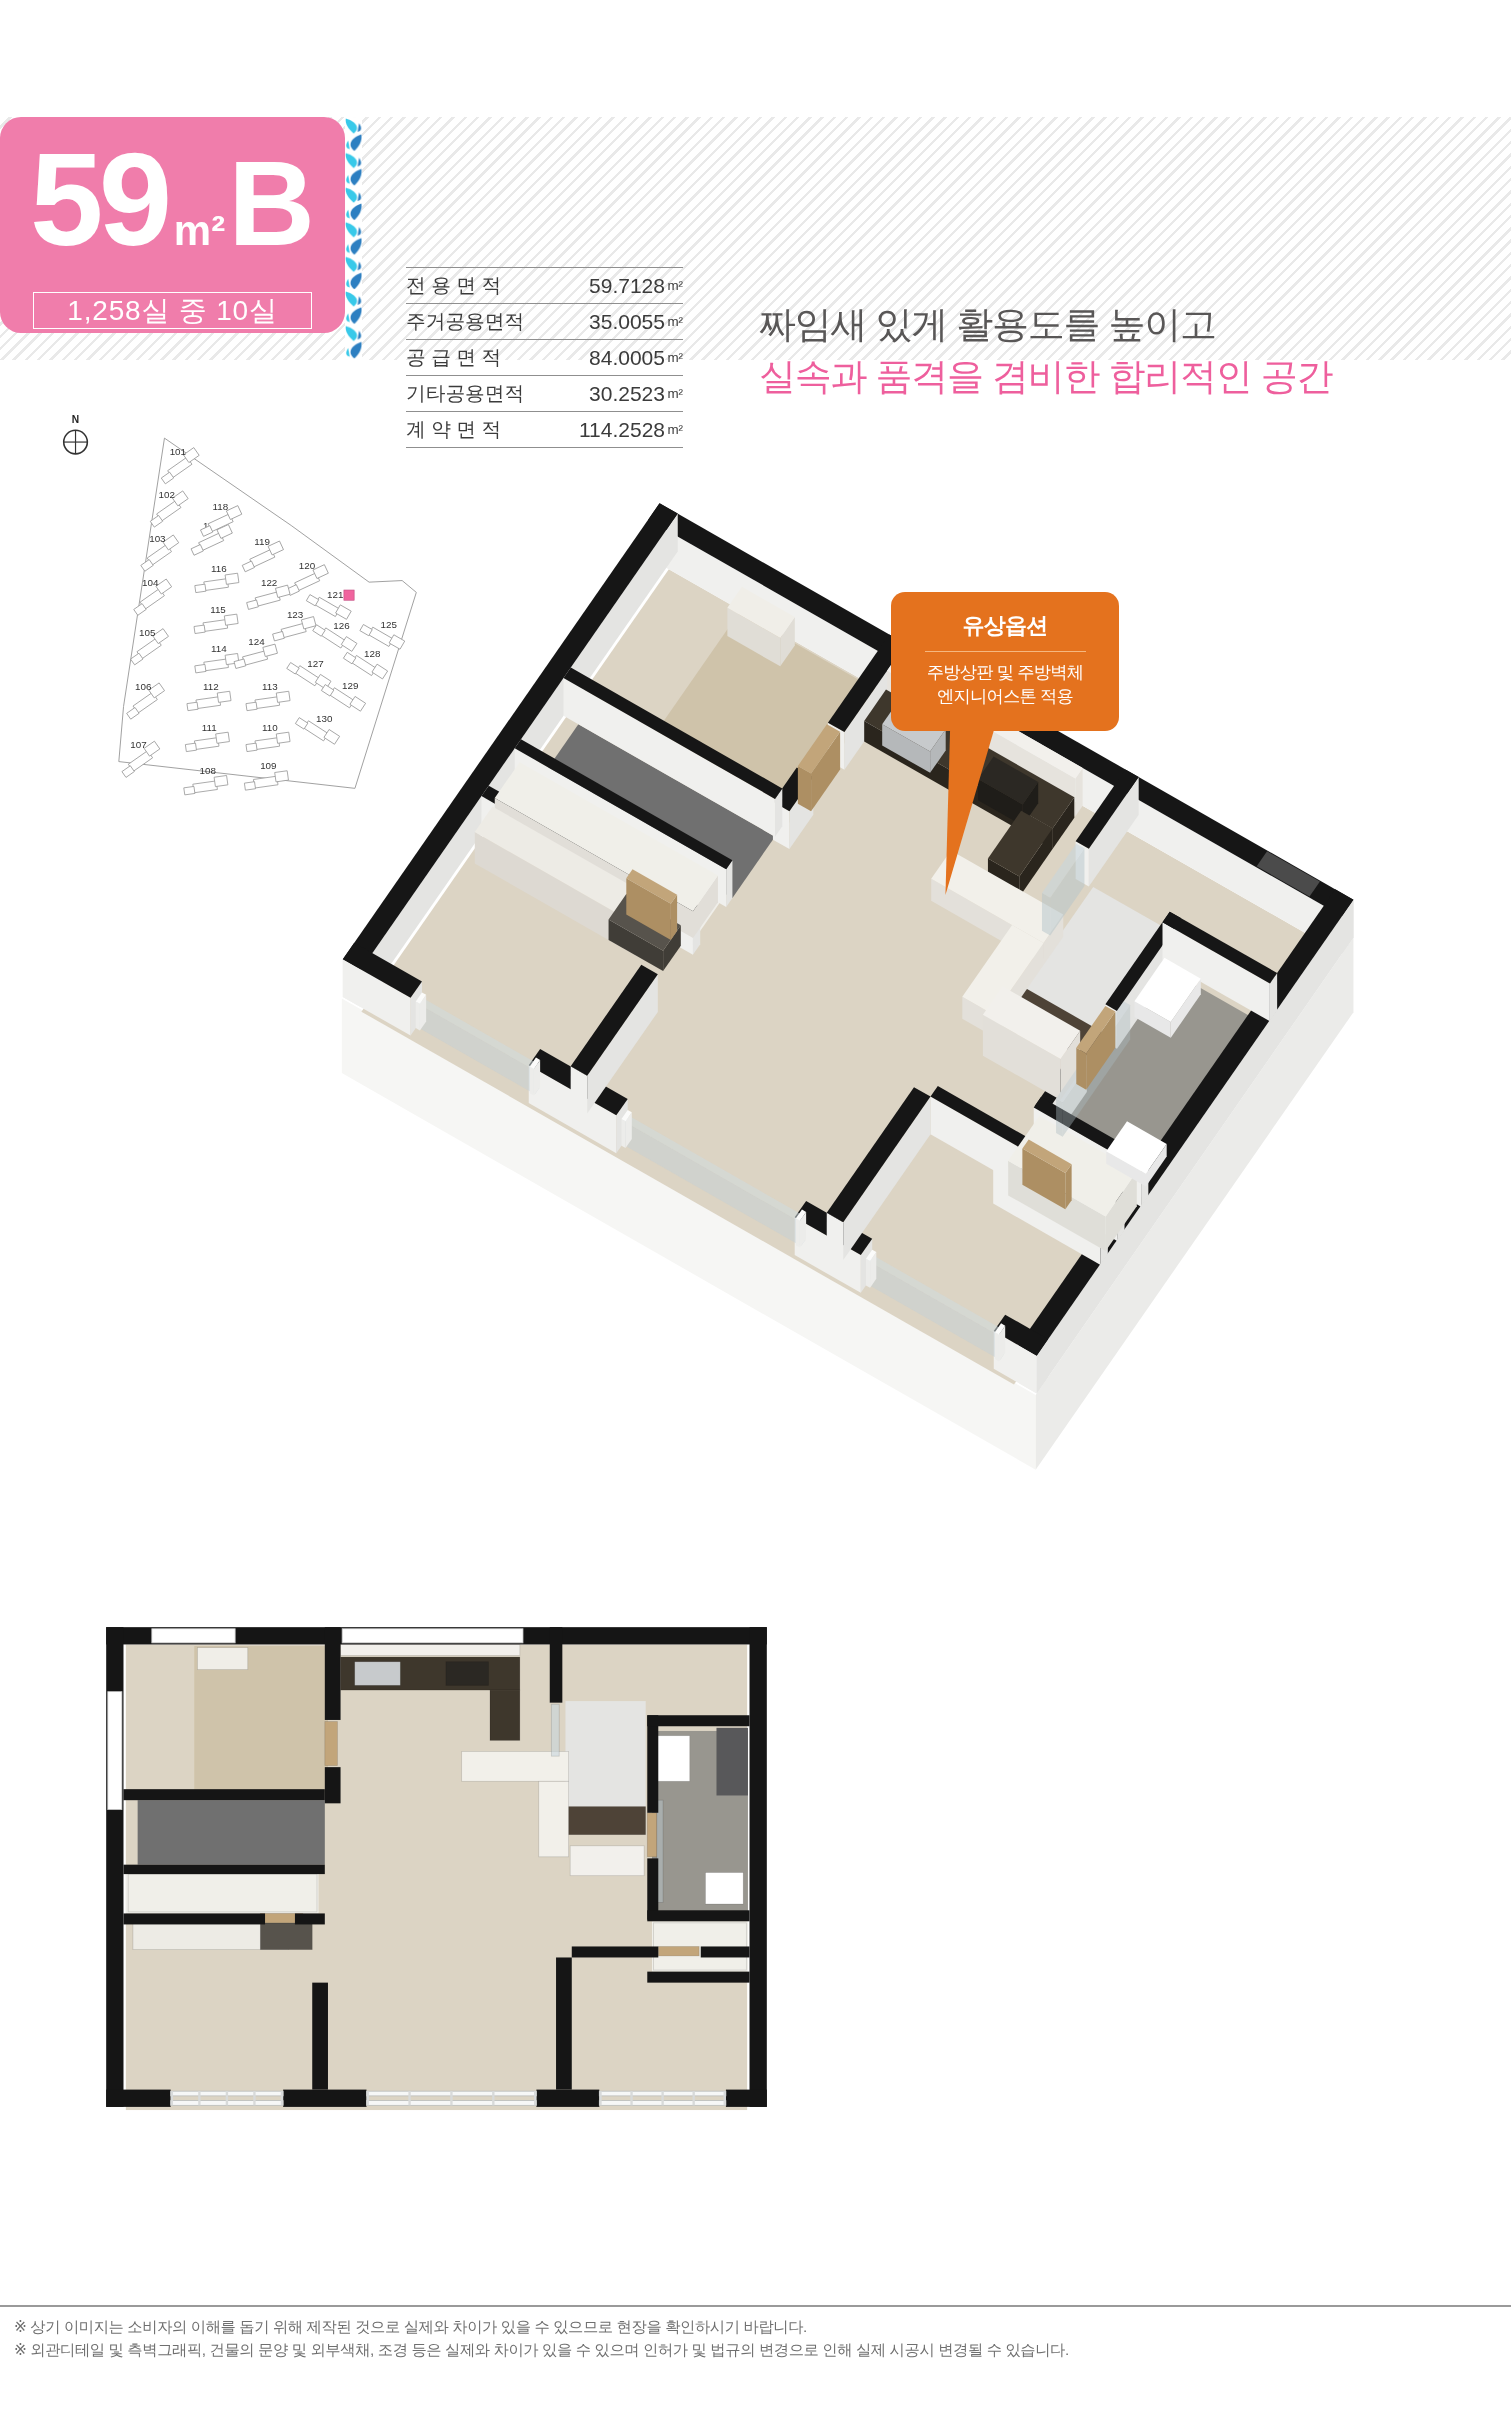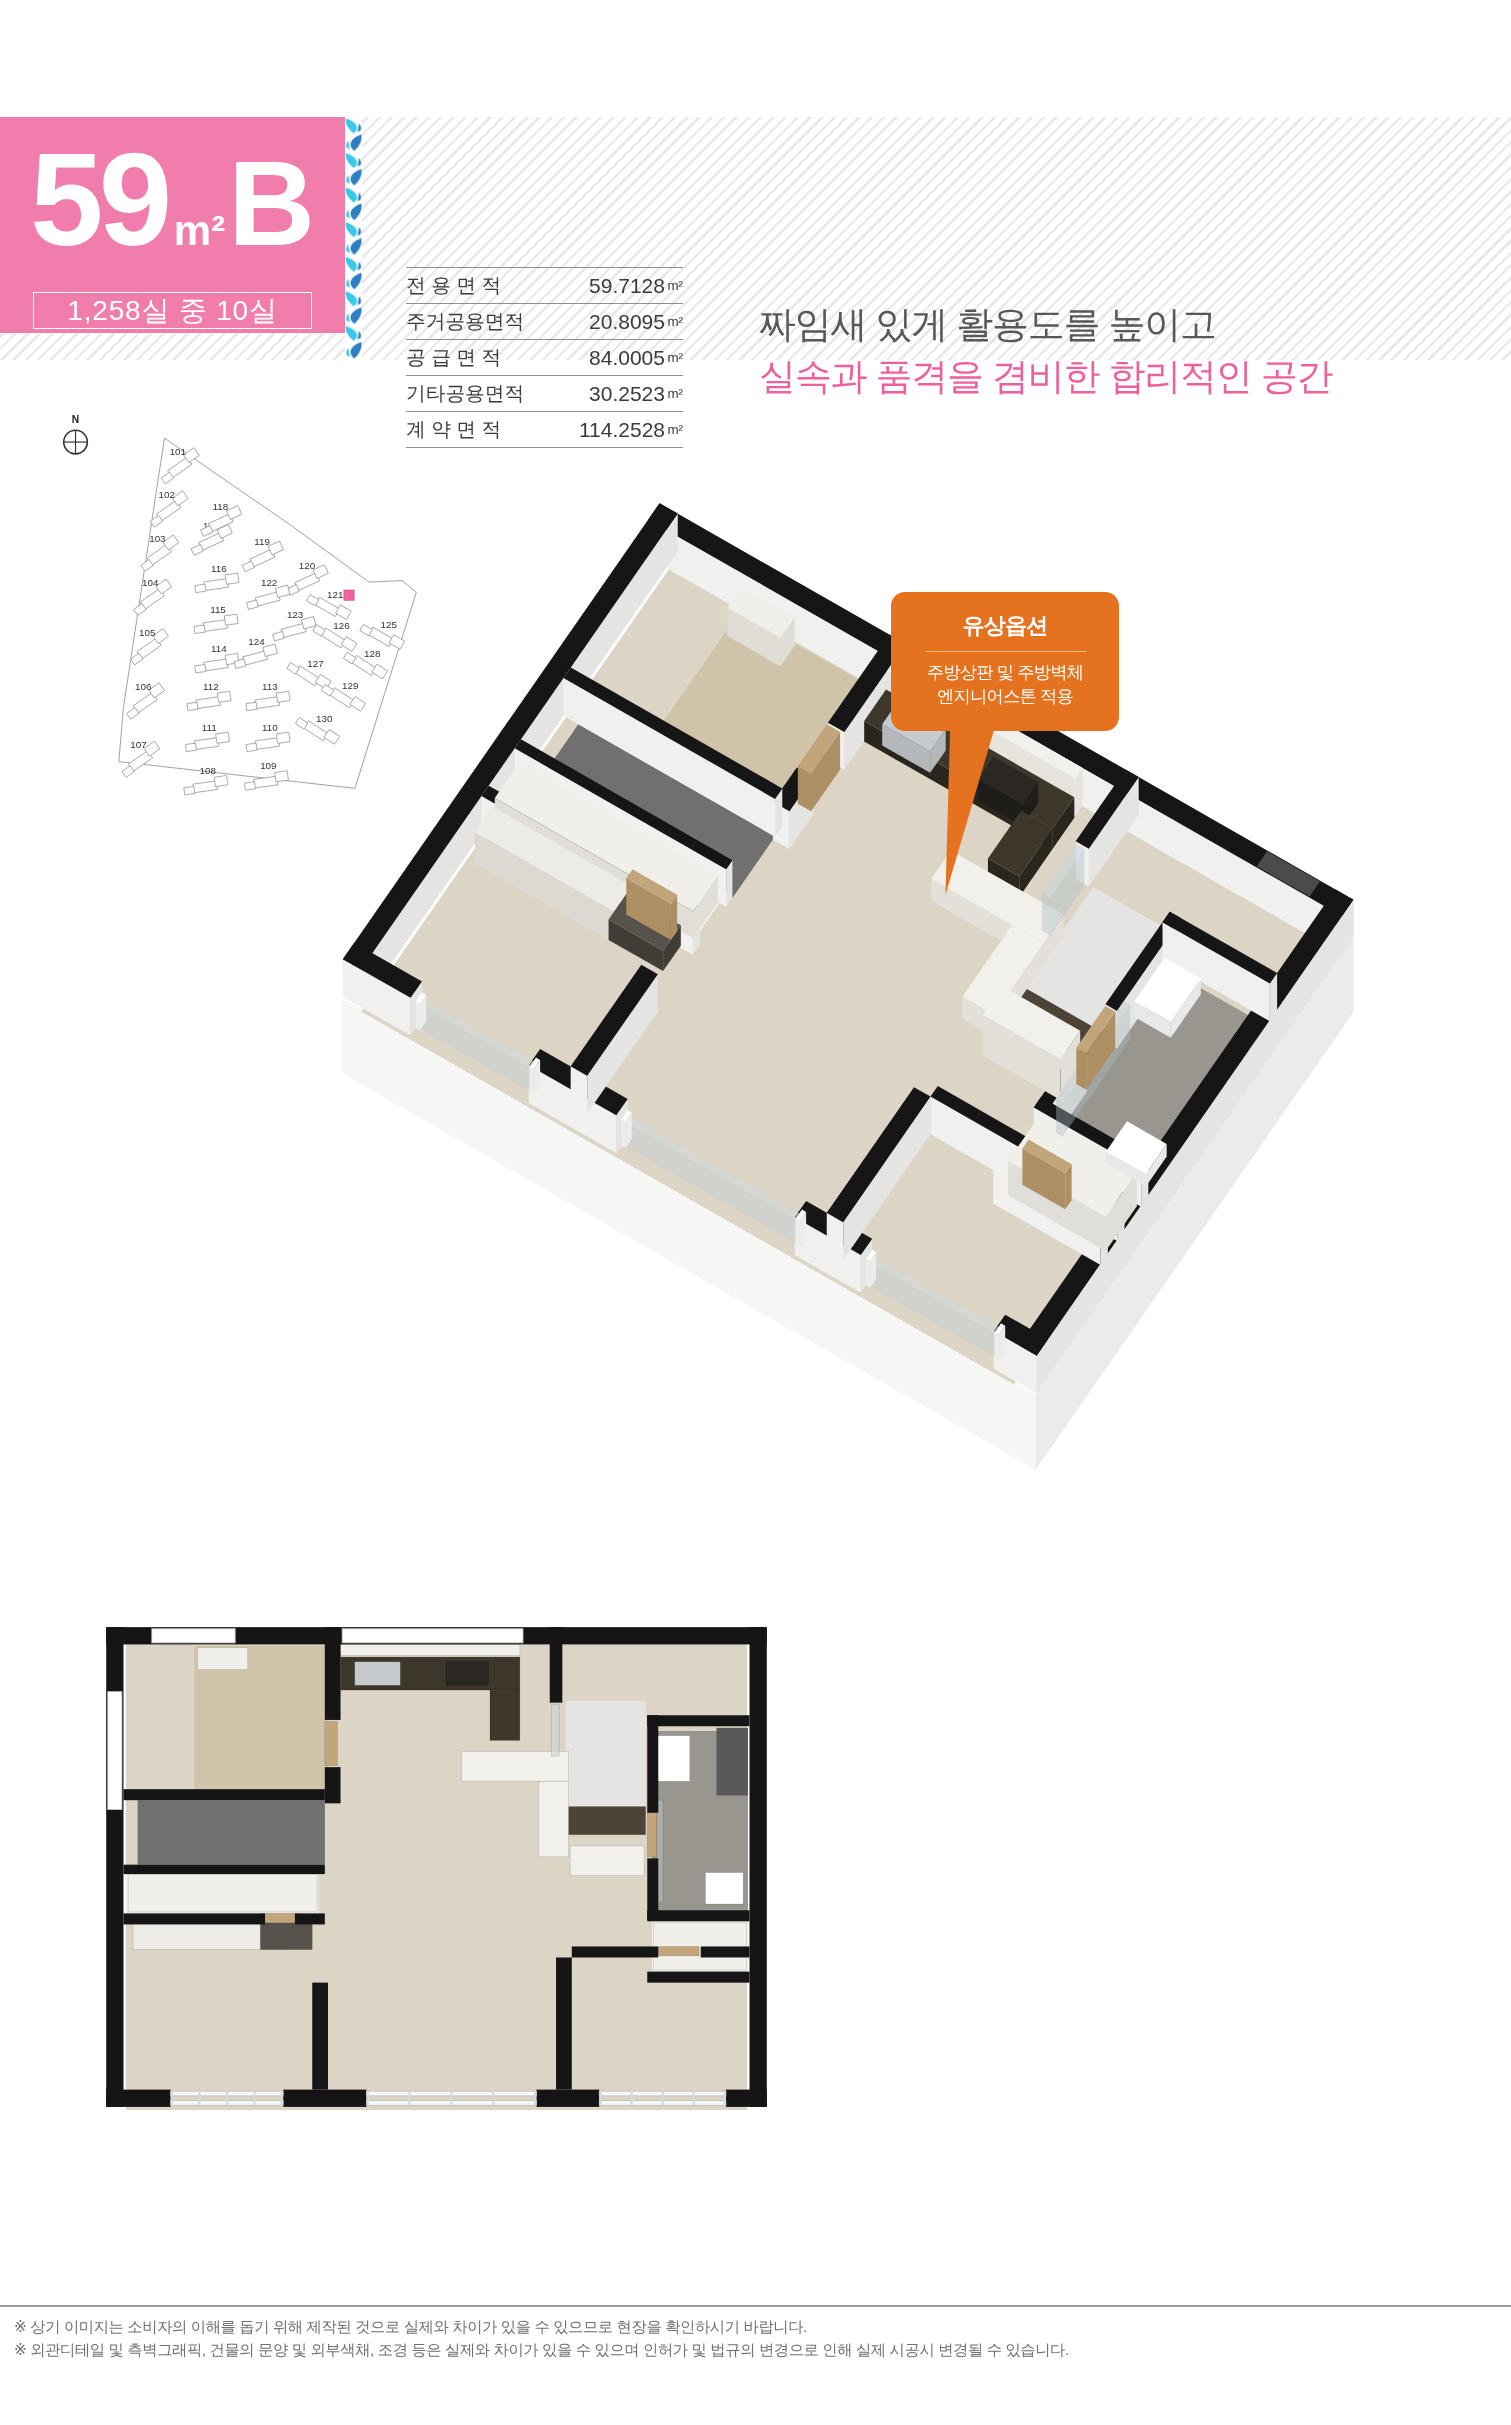--- a/index.html
+++ b/index.html
@@ -1,21 +1,21 @@
 <!DOCTYPE html>
 <html style="font-size:12.6px"><head>
 <meta charset="utf-8">
 <style>
   html,body{margin:0;padding:0;background:#fff;}
   #page{position:relative;width:1511px;height:2426px;background:#ffffff;overflow:hidden;
         font-family:"Liberation Sans","DejaVu Sans",sans-serif;}
   
   .banner-band{position:absolute;left:0;top:117px;width:1511px;height:243px;
     background:repeating-linear-gradient(135deg,#ffffff 0 6.3px,#e9e9e9 6.3px 8.7px);}
-  .unit-box{position:absolute;left:0;top:0;width:345px;height:216px;background:#f07dab;color:#fff;}
+  .unit-box{position:absolute;left:0;top:0;width:345px;height:216px;background:#f07dab;color:#fff;border-radius:21px;}
   .unit-line{display:flex;align-items:baseline;justify-content:center;margin-top:17.3px;line-height:1;}
   .unit-size{font-size:132px;font-weight:bold;letter-spacing:-4.7px;}
   .unit-unit{font-size:42px;font-weight:bold;margin:0 3.1px 0 6.3px;}
   .unit-type{font-size:120px;font-weight:bold;}
   .unit-badge{position:absolute;left:33px;top:175px;width:277px;height:35px;border:1.6px solid #ffffff;
     font-size:28px;line-height:36px;text-align:center;letter-spacing:0.8px;}
   .wave-strip{position:absolute;left:345px;top:0;width:17.3px;height:243px;}
   
   .area-table{position:absolute;left:406px;top:150px;width:277px;}
   .area-row{display:flex;align-items:center;height:35px;border-top:0.8px solid #8f8f8f;}
@@ -71,21 +71,21 @@
       <rect width="22" height="309" fill="url(#wv)"></rect>
     </svg>
     <div class="area-table">
         <div class="area-row">
           <span class="area-label">전 용 면 적</span>
           <span class="area-value">59.7128</span>
           <span class="area-unit">m²</span>
         </div>
         <div class="area-row">
           <span class="area-label">주거공용면적</span>
-          <span class="area-value">20.8095</span>
+          <span class="area-value">35.0055</span>
           <span class="area-unit">m²</span>
         </div>
         <div class="area-row">
           <span class="area-label">공 급 면 적</span>
           <span class="area-value">84.0005</span>
           <span class="area-unit">m²</span>
         </div>
         <div class="area-row">
           <span class="area-label">기타공용면적</span>
           <span class="area-value">30.2523</span>

